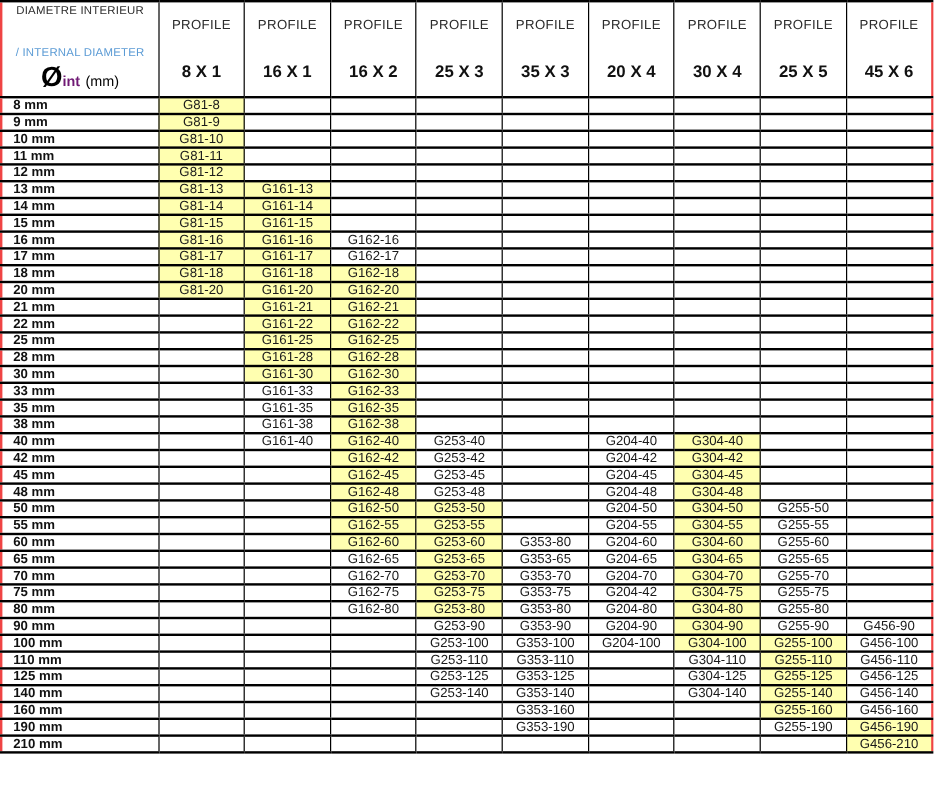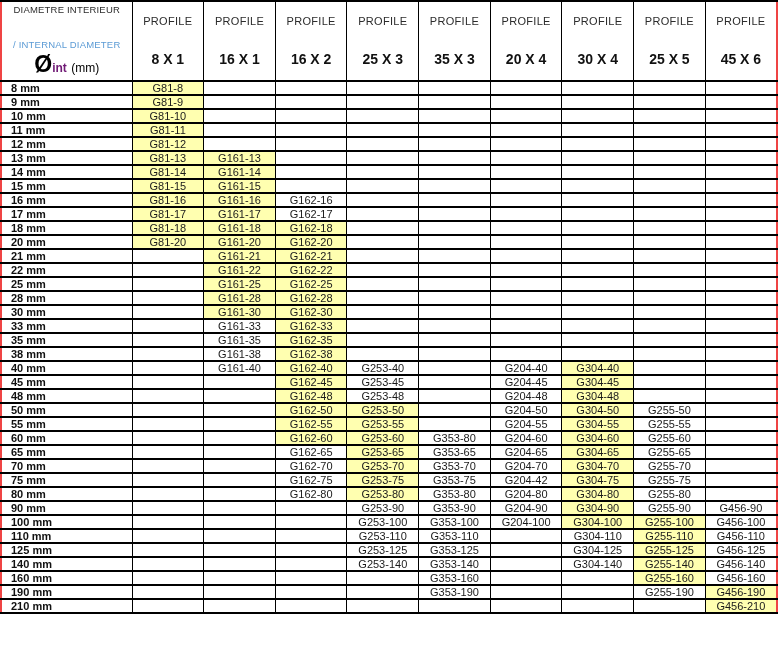--- a/index.html
+++ b/index.html
@@ -338,20 +338,32 @@
         <td class="code">G161-40</td>
         <td class="code hl">G162-40</td>
         <td class="code">G253-40</td>
         <td class="code"></td>
         <td class="code">G204-40</td>
         <td class="code hl">G304-40</td>
         <td class="code"></td>
         <td class="code"></td>
       </tr>
       <tr>
+        <td class="dia">42 mm</td>
+        <td class="code"></td>
+        <td class="code"></td>
+        <td class="code hl">G162-42</td>
+        <td class="code">G253-42</td>
+        <td class="code"></td>
+        <td class="code">G204-42</td>
+        <td class="code hl">G304-42</td>
+        <td class="code"></td>
+        <td class="code"></td>
+      </tr>
+      <tr>
         <td class="dia">45 mm</td>
         <td class="code"></td>
         <td class="code"></td>
         <td class="code hl">G162-45</td>
         <td class="code">G253-45</td>
         <td class="code"></td>
         <td class="code">G204-45</td>
         <td class="code hl">G304-45</td>
         <td class="code"></td>
         <td class="code"></td>

